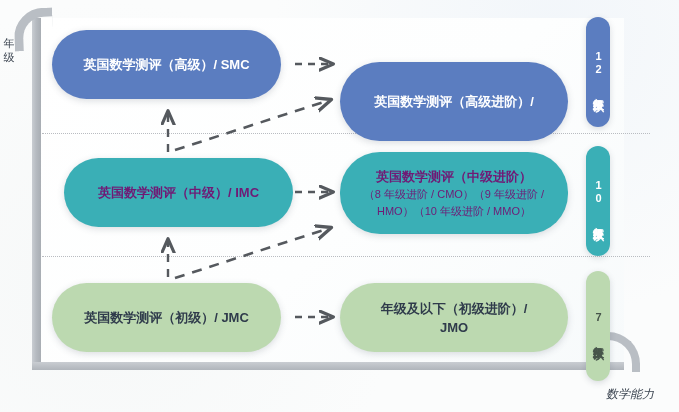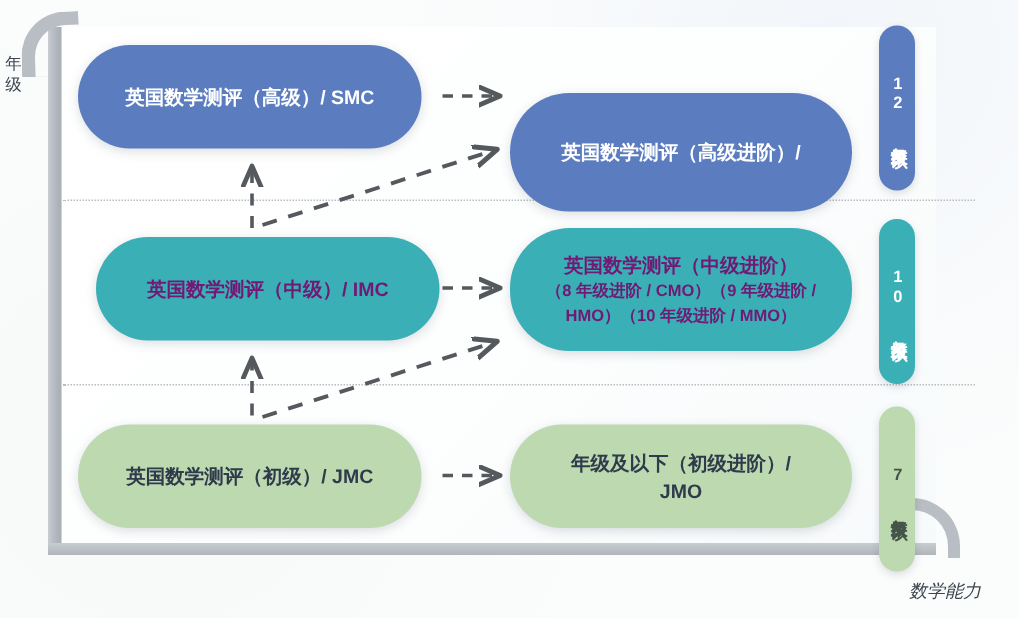--- a/index.html
+++ b/index.html
@@ -92,21 +92,21 @@
     display:flex;
     align-items:center;
     justify-content:center;
     text-align:center;
     box-sizing:border-box;
     box-shadow:0 2px 7px rgba(60,70,90,.18);
     padding:4px 12px;
   }
   .node .lines{ width:100%; }
   .node .l1{ font-weight:bold; font-size:13px; line-height:19px; }
-  .node .l2, .node .l3{ font-weight:bold; font-size:11px; line-height:17px; }
+  .node .l2, .node .l3{ font-weight:normal; font-size:11px; line-height:17px; }
 
   .node.blue{ background:#5b7dc0; color:#ffffff; }
   .node.teal{ background:#3aafb6; color:#701a75; }
   .node.green{ background:#bcd9b0; color:#2f3b4b; }
 
   #n-smc{ left:52px;  top:30px;  width:229px; height:69px;justify-content:center; }
   #n-bmo{ left:340px; top:30px;  width:228px; height:79px;margin-top:32px; }
   #n-imc{ left:64px;  top:158px; width:229px; height:69px; }
   #n-imo{ left:340px; top:152px; width:228px; height:82px; }
   #n-jmc{ left:52px;  top:283px; width:229px; height:69px; }

